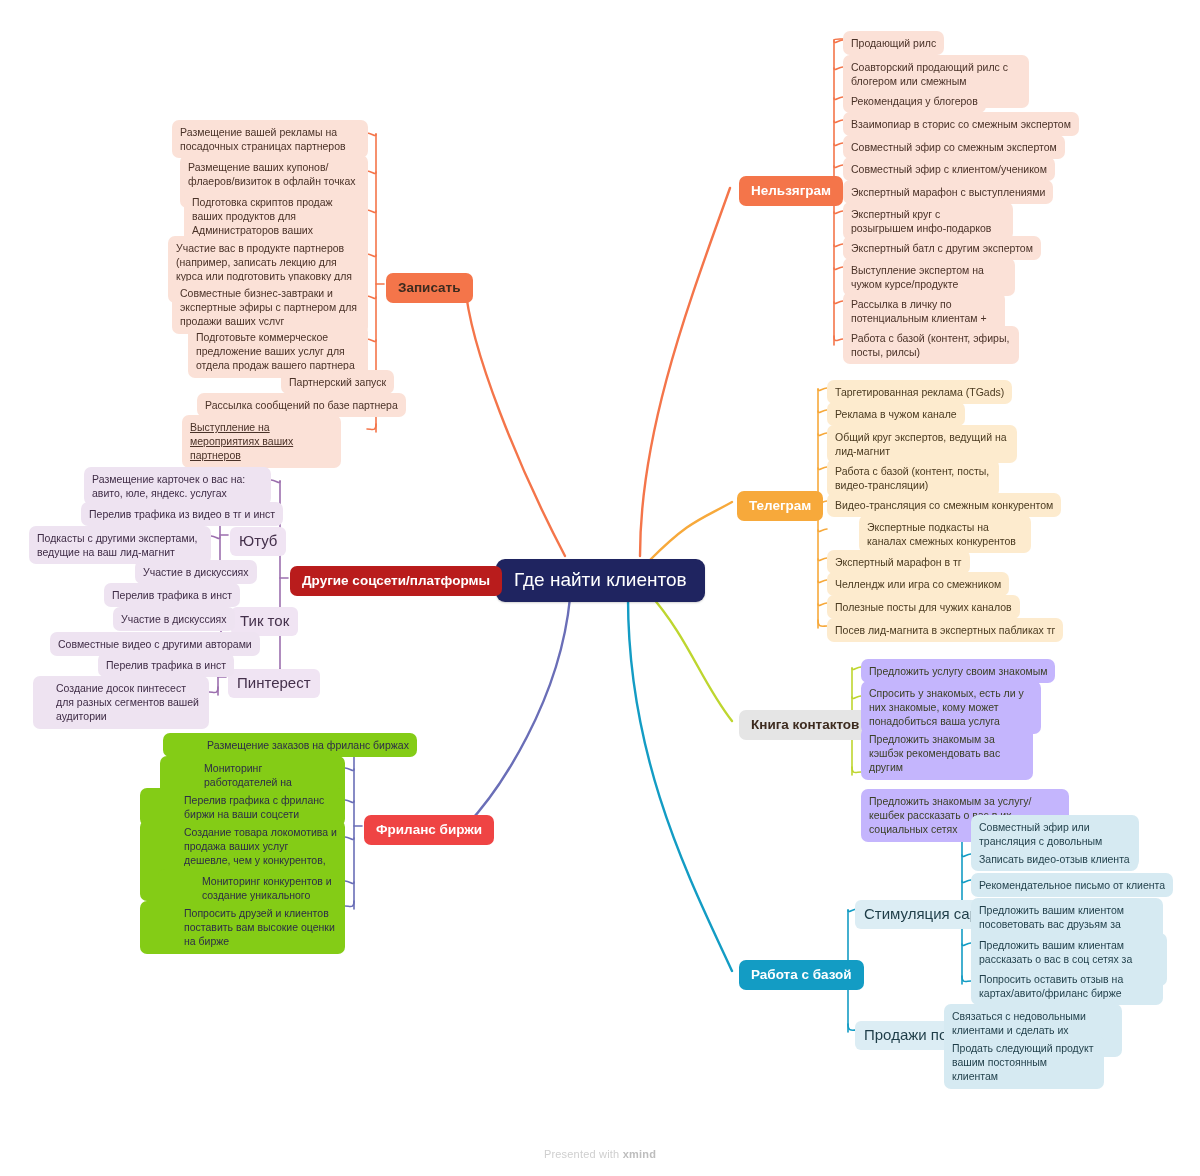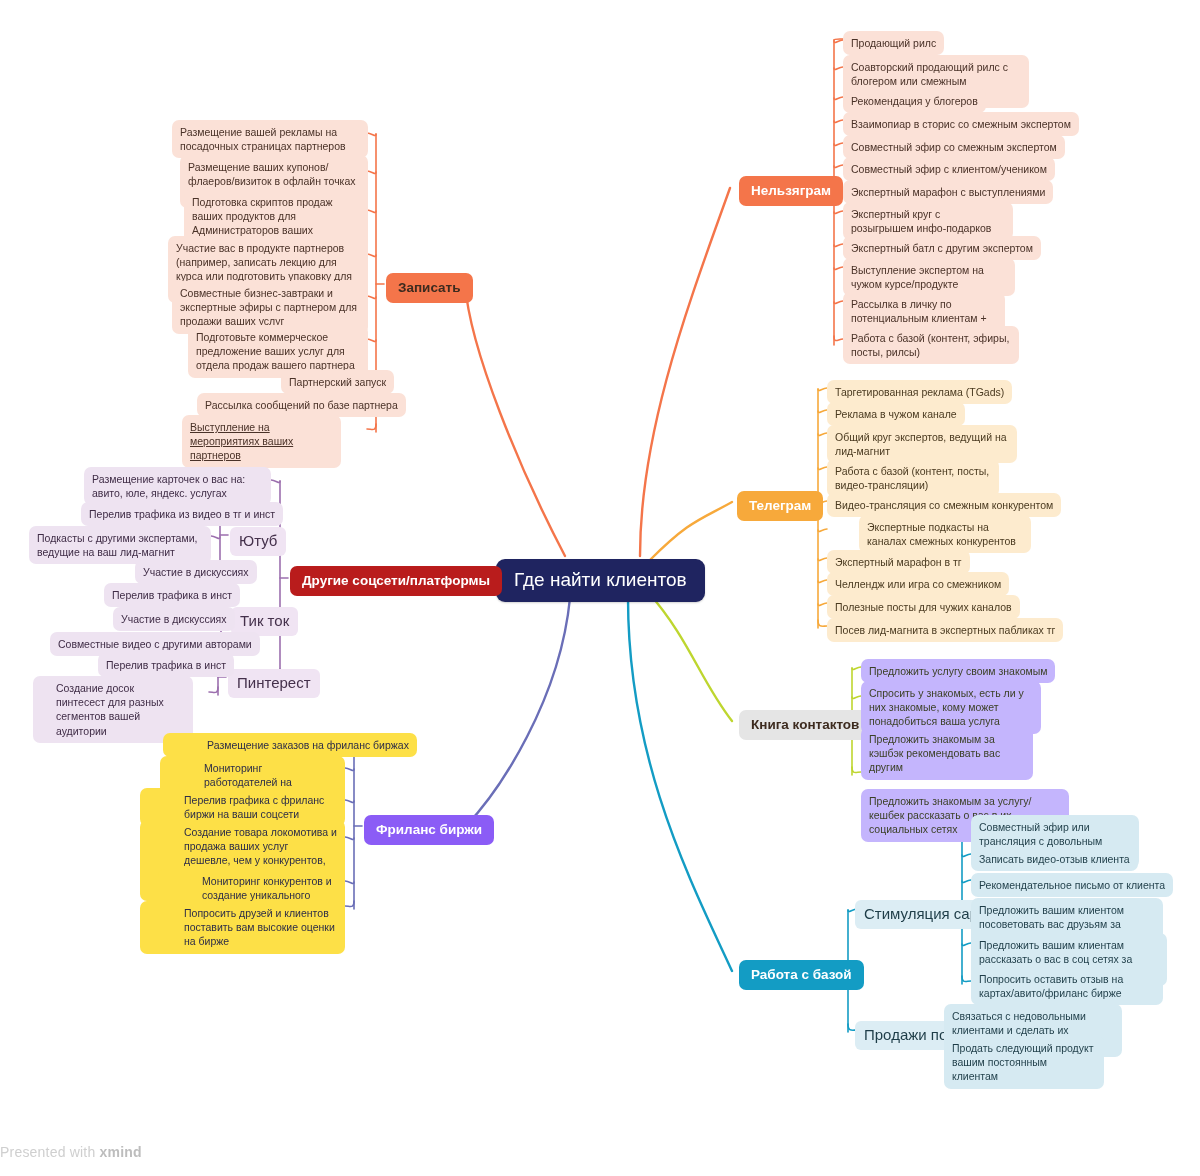--- a/index.html
+++ b/index.html
@@ -30,35 +30,35 @@
     border-radius:7px;font-size:10.5px;line-height:1.35;padding:5px 8px;
   }
   .leaf.nowrap{white-space:nowrap;}
 
   
   .c-coral  {background:#F4754A;}
   .c-amber  {background:#F7A93B;}
   .c-lime   {background:#e5e5e5;}
   .c-teal   {background:#139CC4;}
   .c-purple {background:#b91c1c;}
-  .c-indigo {background:#8b5cf6;}
+  .c-indigo {background:#ef4444;}
 
   .l-coral  {background:#FBE1D7;color:#4a3228;}
   .l-amber  {background:#FDEBCE;color:#4a3a20;}
   .l-lime   {background:#c4b5fd;color:#3b4026;}
   .l-teal   {background:#D6EAF2;color:#1e3d48;}
   .l-purple {background:#EEE3F1;color:#3f2c46;}
-  .l-indigo {background:#fde047;color:#2d2d47;padding-left:44px;}
+  .l-indigo {background:#84cc16;color:#2d2d47;padding-left:44px;}
 
   .s-purple {background:#F0E4F3;color:#44304b;}
   .s-teal   {background:#DCEDF4;color:#1e3d48;}
 
   .footer{
-    position:absolute;left:0;right:0;bottom:16px;
-    color:#cfcfcf;font-size:14px;letter-spacing:.2px;
+    position:absolute;left:0;right:0;bottom:16px;text-align:center;
+    color:#cfcfcf;font-size:11px;letter-spacing:.2px;
   }
   .footer b{color:#bdbdbd;}
 </style>
 </head>
 <body>
 
 <div id="canvas">
 
   <svg class="links" viewBox="0 0 1200 1176">
     <g fill="none" stroke-width="1.6" stroke-linecap="round">
@@ -247,21 +247,21 @@
 
   <div class="node leaf l-purple nowrap" style="left:81px;top:502px;">Перелив трафика из видео в тг и инст</div>
   <div class="node leaf l-purple" style="left:29px;top:526px;width:182px;">Подкасты с другими экспертами, ведущие на ваш лид-магнит</div>
   <div class="node leaf l-purple nowrap" style="left:135px;top:560px;">Участие в дискуссиях</div>
 
   <div class="node leaf l-purple nowrap" style="left:104px;top:583px;">Перелив трафика в инст</div>
   <div class="node leaf l-purple nowrap" style="left:113px;top:607px;">Участие в дискуссиях</div>
   <div class="node leaf l-purple nowrap" style="left:50px;top:632px;">Совместные видео с другими авторами</div>
 
   <div class="node leaf l-purple nowrap" style="left:98px;top:653px;">Перелив трафика в инст</div>
-  <div class="node leaf l-purple" style="left:33px;top:676px;width:160px;padding-left:23px;">Создание досок пинтесест для разных сегментов вашей аудитории</div>
+  <div class="node leaf l-purple" style="left:33px;top:676px;width:176px;padding-left:23px;">Создание досок пинтесест для разных сегментов вашей аудитории</div>
 
   <div class="node branch c-indigo" style="left:364px;top:815px;">Фриланс биржи</div>
 
   <div class="node leaf l-indigo nowrap" style="left:163px;top:733px;">Размещение заказов на фриланс биржах</div>
   <div class="node leaf l-indigo" style="left:160px;top:756px;width:185px;">Мониторинг работодателей на фриланс биржах</div>
   <div class="node leaf l-indigo" style="left:140px;top:788px;width:205px;">Перелив графика с фриланс биржи на ваши соцсети</div>
   <div class="node leaf l-indigo" style="left:140px;top:820px;width:205px;">Создание товара локомотива и продажа ваших услуг дешевле, чем у конкурентов, но с дальнейшей допродающей доп услуг</div>
   <div class="node leaf l-indigo" style="left:158px;top:869px;width:187px;">Мониторинг конкурентов и создание уникального позиционирования на бирже</div>
   <div class="node leaf l-indigo" style="left:140px;top:901px;width:205px;">Попросить друзей и клиентов поставить вам высокие оценки на бирже</div>
 

